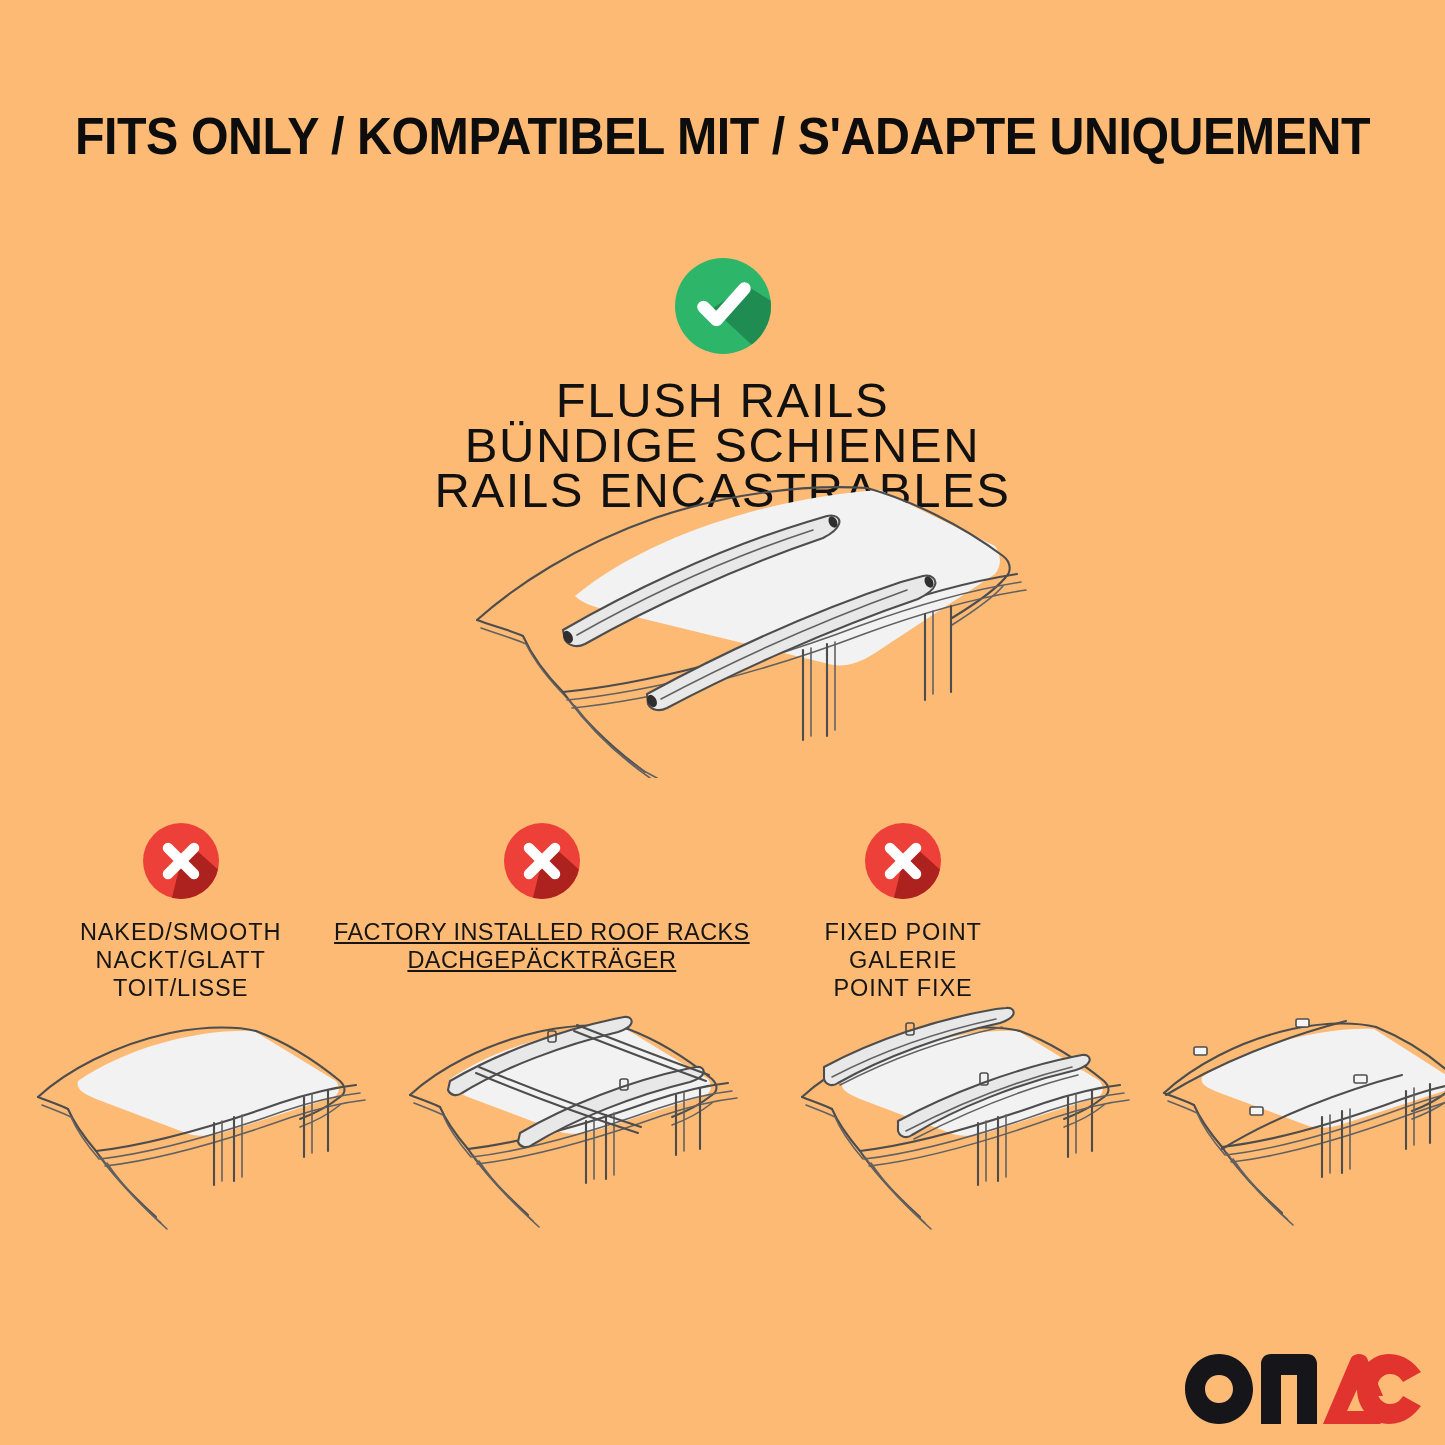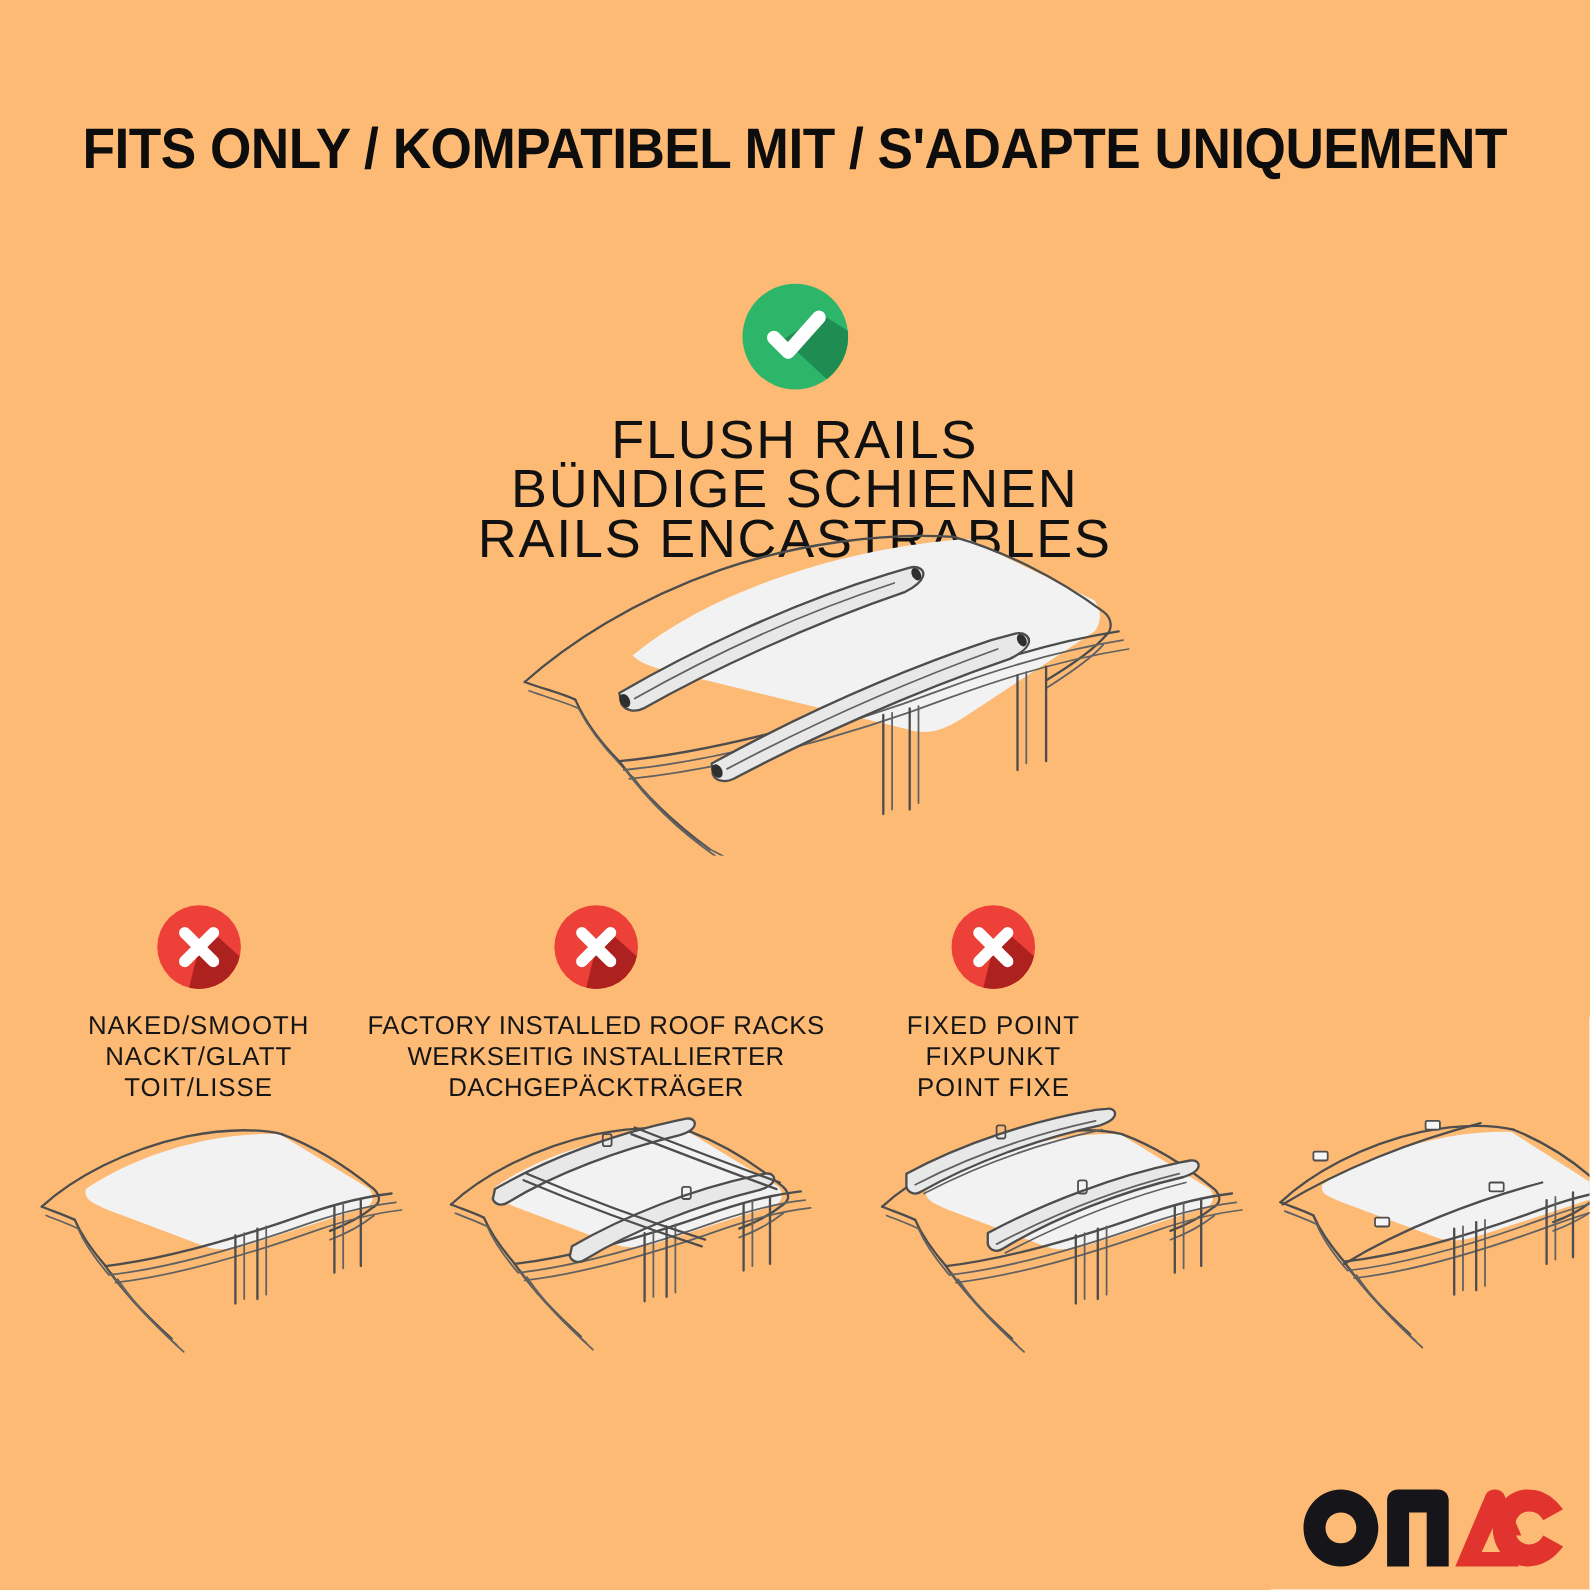--- a/index.html
+++ b/index.html
@@ -87,21 +87,21 @@
   .col-label {
     margin-top: 14px;
     font-size: 23.5px;
     line-height: 28px;
     font-weight: 300;
     letter-spacing: 0.9px;
     color: #151515;
     text-align: center;
     white-space: nowrap;
   }
-  .col-label.wide { letter-spacing: 0.4px; }
+  .col-label.wide { letter-spacing: 0.4px; text-decoration: underline; }
   .col-illo {
     position: absolute;
     top: 1005px;
     height: 235px;
   }
 
   
   .logo {
     position: absolute;
     right: 22px;
@@ -233,21 +233,20 @@
         <g clip-path="url(#xc2)">
           <path d="M43 43 L56 30 L96 66 L96 96 L30 96 Z" fill="#A81F1C" opacity="0.93"></path>
         </g>
         <g stroke="#ffffff" stroke-width="10.5" stroke-linecap="round">
           <line x1="30" y1="30" x2="56" y2="56"></line>
           <line x1="56" y1="30" x2="30" y2="56"></line>
         </g>
       </svg>
       <div class="col-label wide">
         <div>FACTORY INSTALLED ROOF RACKS</div>
-        <div>WERKSEITIG INSTALLIERTER</div>
         <div>DACHGEPÄCKTRÄGER</div>
       </div>
     </div>
 
 
     <div class="col">
       <svg width="86" height="86" viewBox="0 0 86 86">
         <defs>
             <clipPath id="xc4">
               <circle cx="43" cy="43" r="38"></circle>
@@ -257,21 +256,21 @@
         <g clip-path="url(#xc4)">
           <path d="M43 43 L56 30 L96 66 L96 96 L30 96 Z" fill="#A81F1C" opacity="0.93"></path>
         </g>
         <g stroke="#ffffff" stroke-width="10.5" stroke-linecap="round">
           <line x1="30" y1="30" x2="56" y2="56"></line>
           <line x1="56" y1="30" x2="30" y2="56"></line>
         </g>
       </svg>
       <div class="col-label">
         <div>FIXED POINT</div>
-        <div>FIXPUNKT</div>
+        <div>GALERIE</div>
         <div>POINT FIXE</div>
       </div>
     </div>
   </div>
 
   <div class="col-illo" style="left:18px; width:350px;">
     <svg width="350" height="235" viewBox="0 0 350 235">
       <path class="vfill" d="M60 76 C110 42 180 24 236 26 L318 76 C322 82 322 88 316 92
                              L210 126 C190 132 178 132 168 128 L78 94 C64 88 58 84 60 76 Z"></path>
       <path class="vline" d="M20 92 C48 66 96 40 152 28 C192 20 222 22 238 26"></path>

